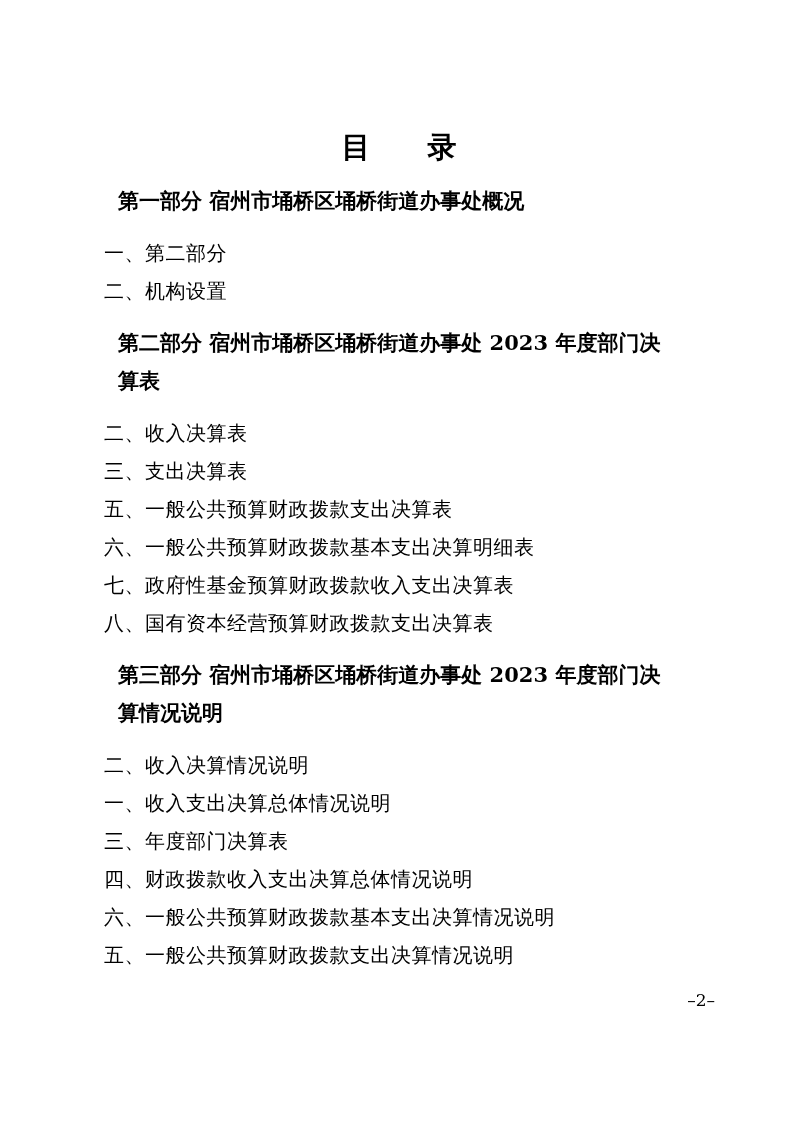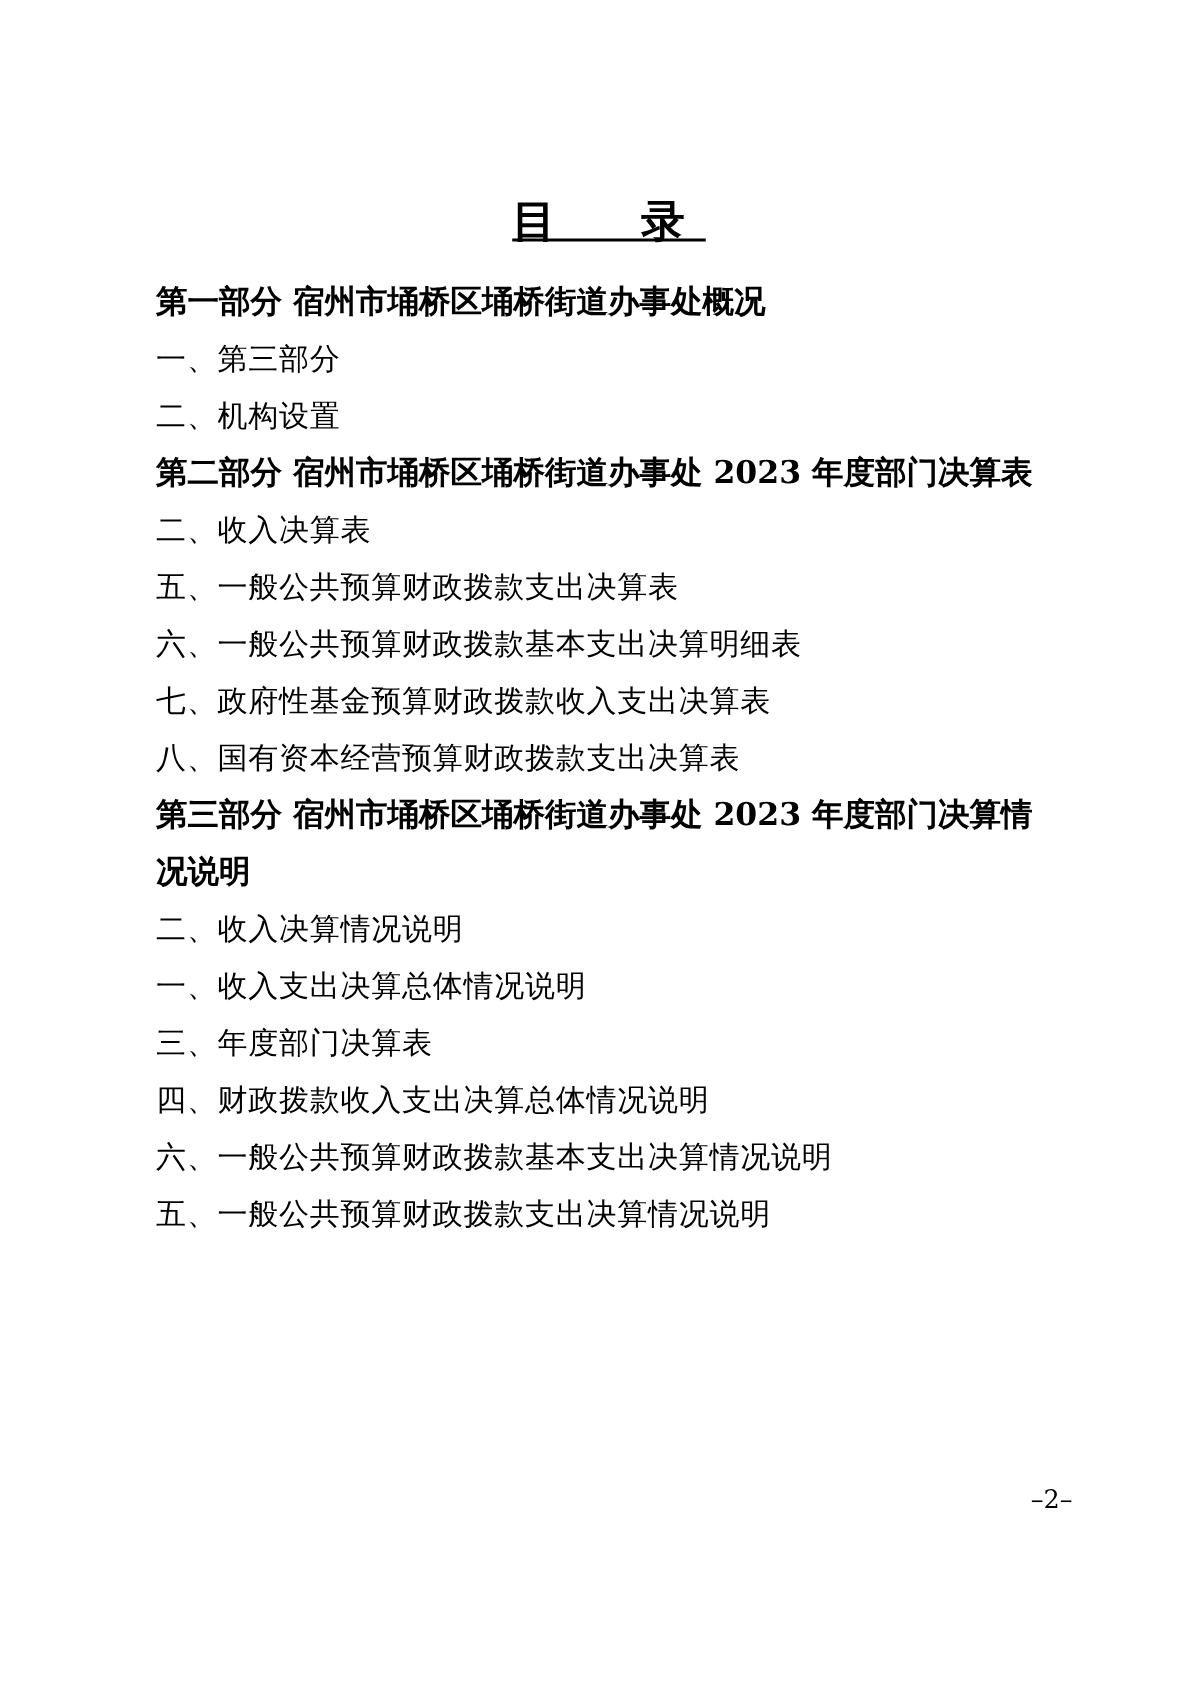--- a/index.html
+++ b/index.html
@@ -24,27 +24,26 @@
     width: 590px;
   }
   .doc-title {
     text-align: center;
     font-size: 29px;
     font-weight: bold;
     letter-spacing: 14px;
     margin: 0 0 14px 0;
     padding-left: 14px;
     font-family: "DejaVu Serif", "Liberation Serif", serif;
-    text-decoration: underline;
   }
   .part-heading {
     font-size: 21px;
     font-weight: bold;
     line-height: 38px;
-    margin: 0;
+    margin: 14px;
     text-indent: 0;
     letter-spacing: 0px;
     word-break: break-all;
   }
   .entry {
     font-size: 20px;
     line-height: 38px;
     margin: 0;
     letter-spacing: 0.5px;
     word-break: break-all;
@@ -60,25 +59,26 @@
 </head>
 <body>
 
 <div class="page">
 
   <div class="content">
 
     <div class="doc-title">目　录</div>
 
     <div class="part-heading">第一部分  宿州市埇桥区埇桥街道办事处概况</div>
-    <div class="entry">一、第三部分</div>
+    <div class="entry">一、第二部分</div>
     <div class="entry">二、机构设置</div>
 
     <div class="part-heading">第二部分  宿州市埇桥区埇桥街道办事处 2023 年度部门决算表</div>
     <div class="entry">二、收入决算表</div>
+    <div class="entry">三、支出决算表</div>
     <div class="entry">五、一般公共预算财政拨款支出决算表</div>
     <div class="entry">六、一般公共预算财政拨款基本支出决算明细表</div>
     <div class="entry">七、政府性基金预算财政拨款收入支出决算表</div>
     <div class="entry">八、国有资本经营预算财政拨款支出决算表</div>
 
     <div class="part-heading">第三部分  宿州市埇桥区埇桥街道办事处 2023 年度部门决算情况说明</div>
     <div class="entry">二、收入决算情况说明</div>
     <div class="entry">一、收入支出决算总体情况说明</div>
     <div class="entry">三、年度部门决算表</div>
     <div class="entry">四、财政拨款收入支出决算总体情况说明</div>

